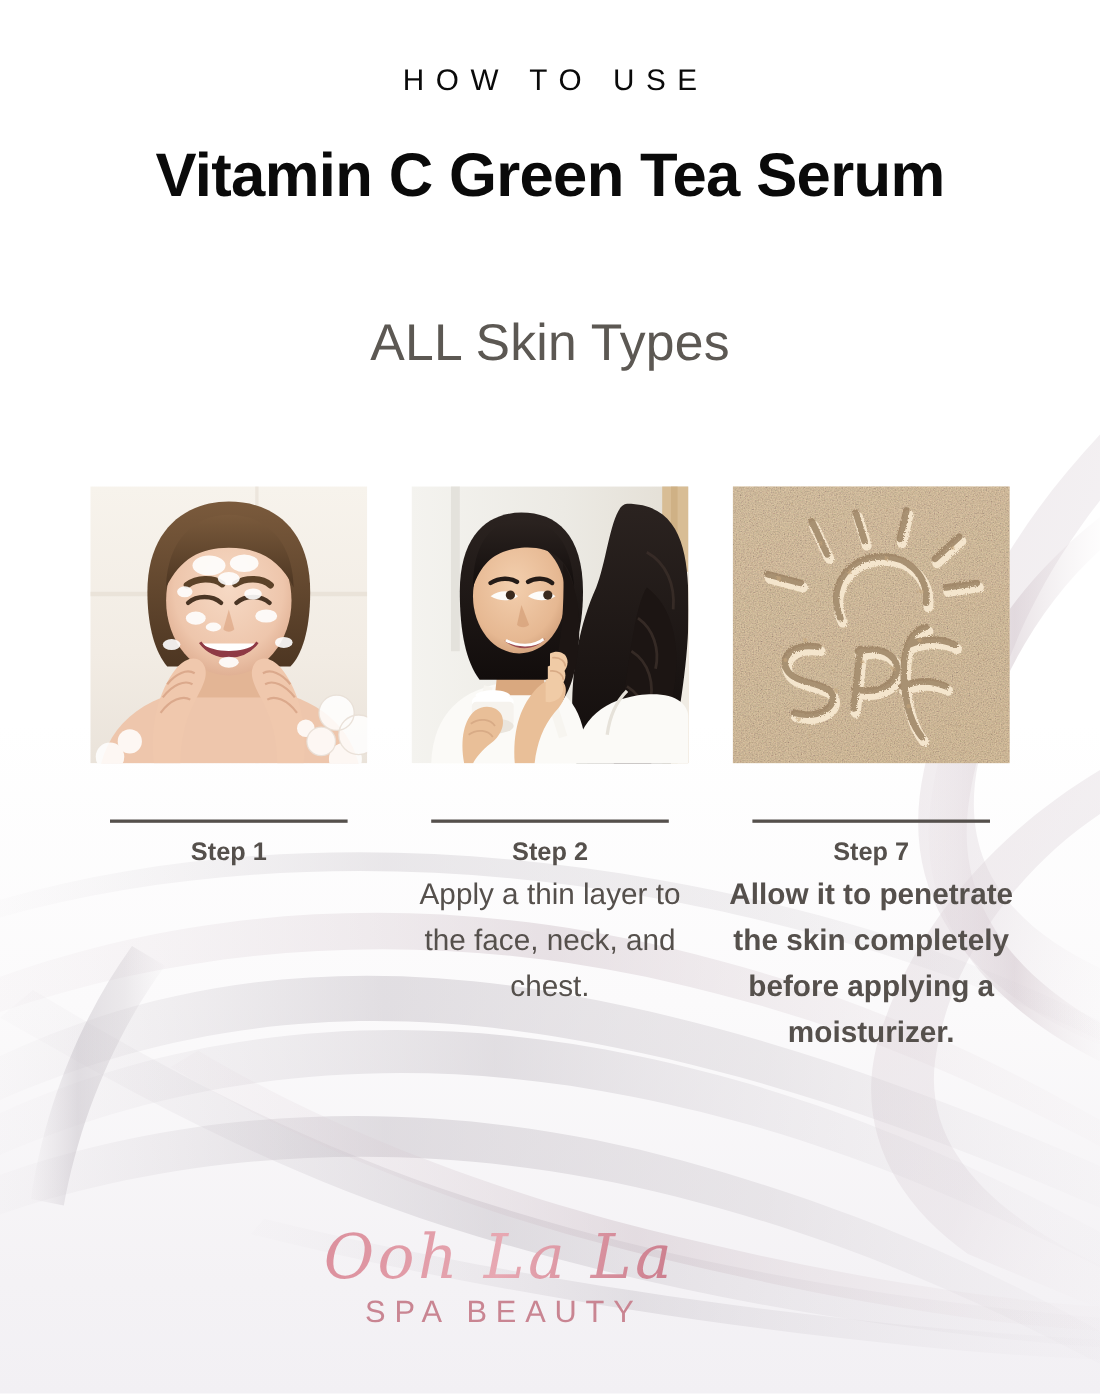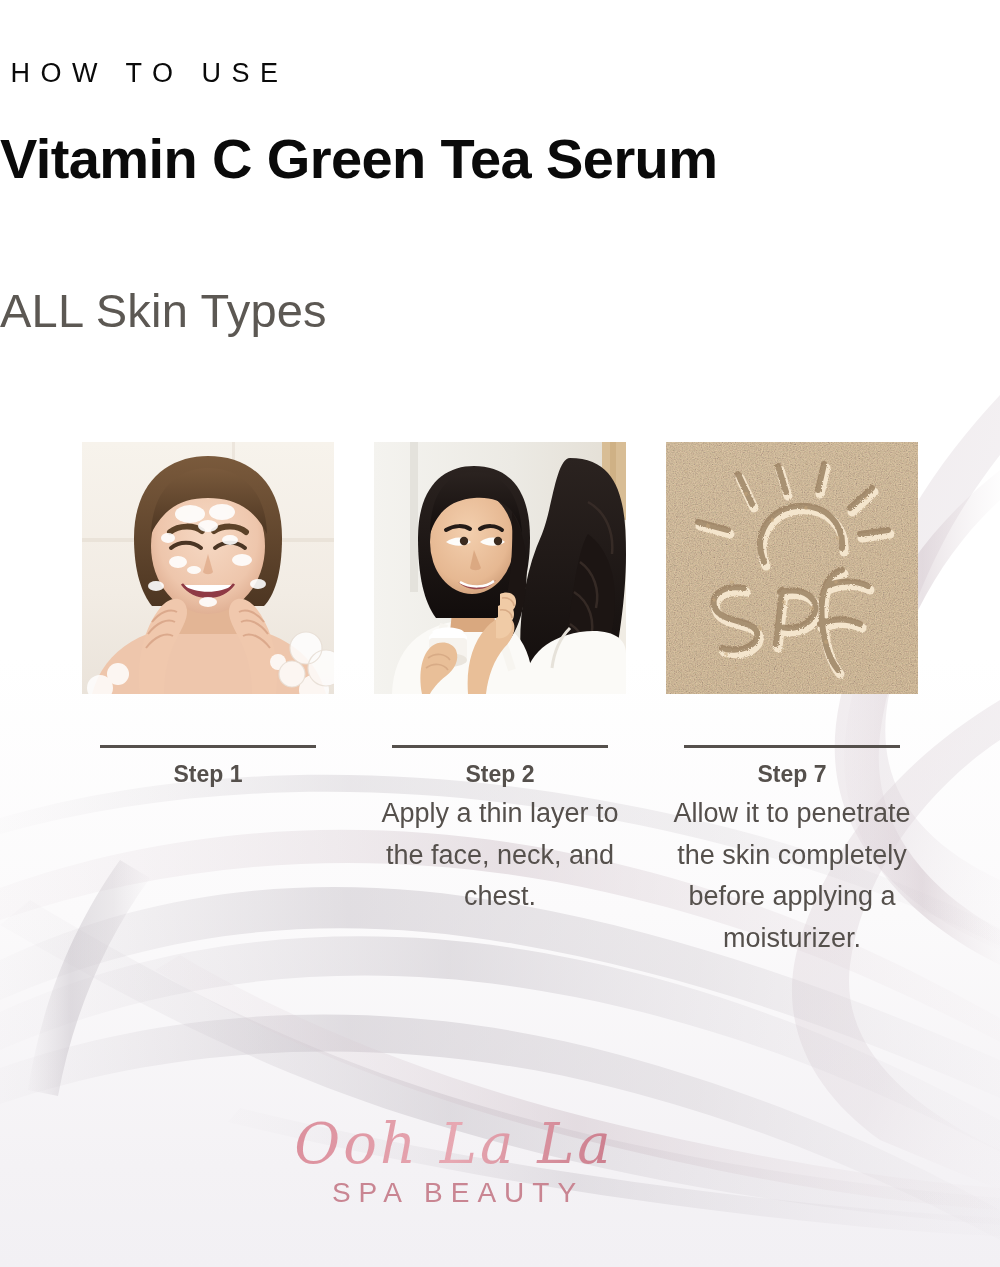--- a/index.html
+++ b/index.html
@@ -29,21 +29,21 @@
     width: 1000px;
     height: 1267px;
     pointer-events: none;
   }
 
   
   .header {
     position: absolute;
     left: 0;
     width: 1000px;
-    text-align: left;
+    text-align: center;
   }
   .eyebrow {
     top: 58px;
     font-size: 27px;
     font-weight: 400;
     letter-spacing: 10.5px;
     color: #0a0a0a;
     text-indent: 10.5px;
   }
   .main-title {
@@ -101,21 +101,21 @@
   }
   .step-body {
     margin-top: 5px;
     font-size: 27px;
     line-height: 1.54;
     color: #55504c;
     text-align: center;
     width: 270px;
   }
   .col-2 .step-body { width: 280px; }
-  .col-3 .step-body { width: 278px; }
+  .col-3 .step-body { width: 278px; font-weight: bold; }
 
   
   #logo {
     position: absolute;
     left: 0;
     top: 1115px;
     width: 908px;
     text-align: center;
   }
   .logo-script {

